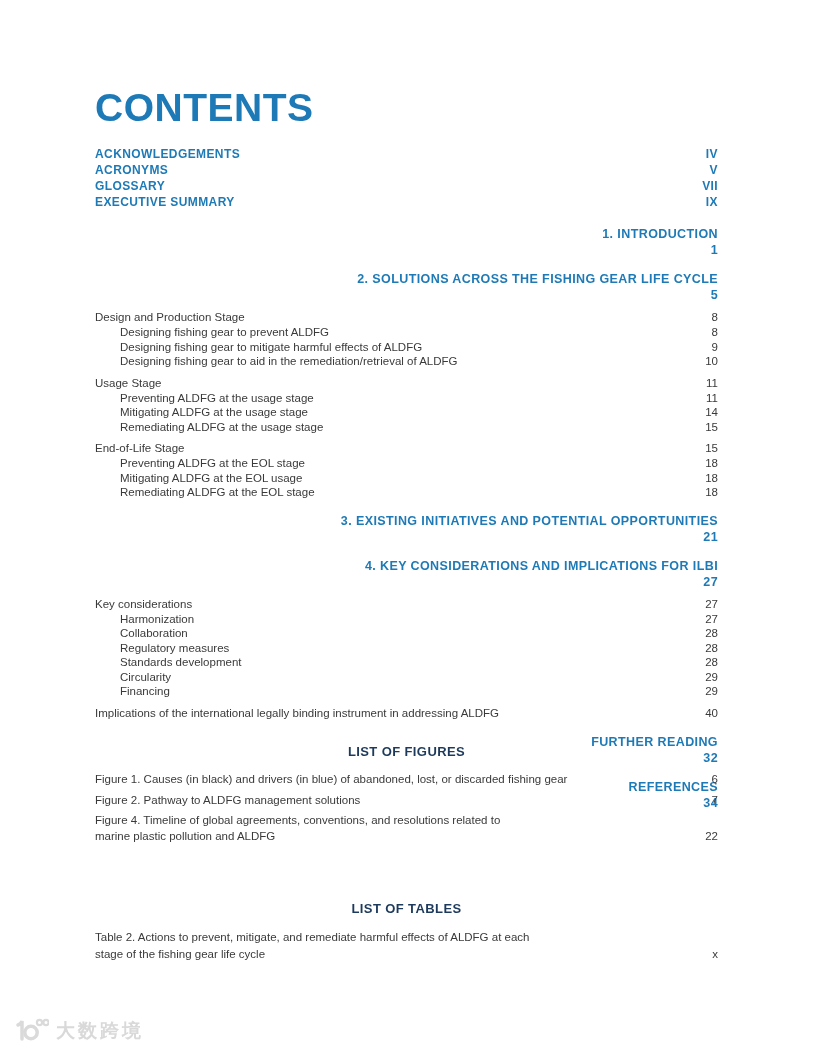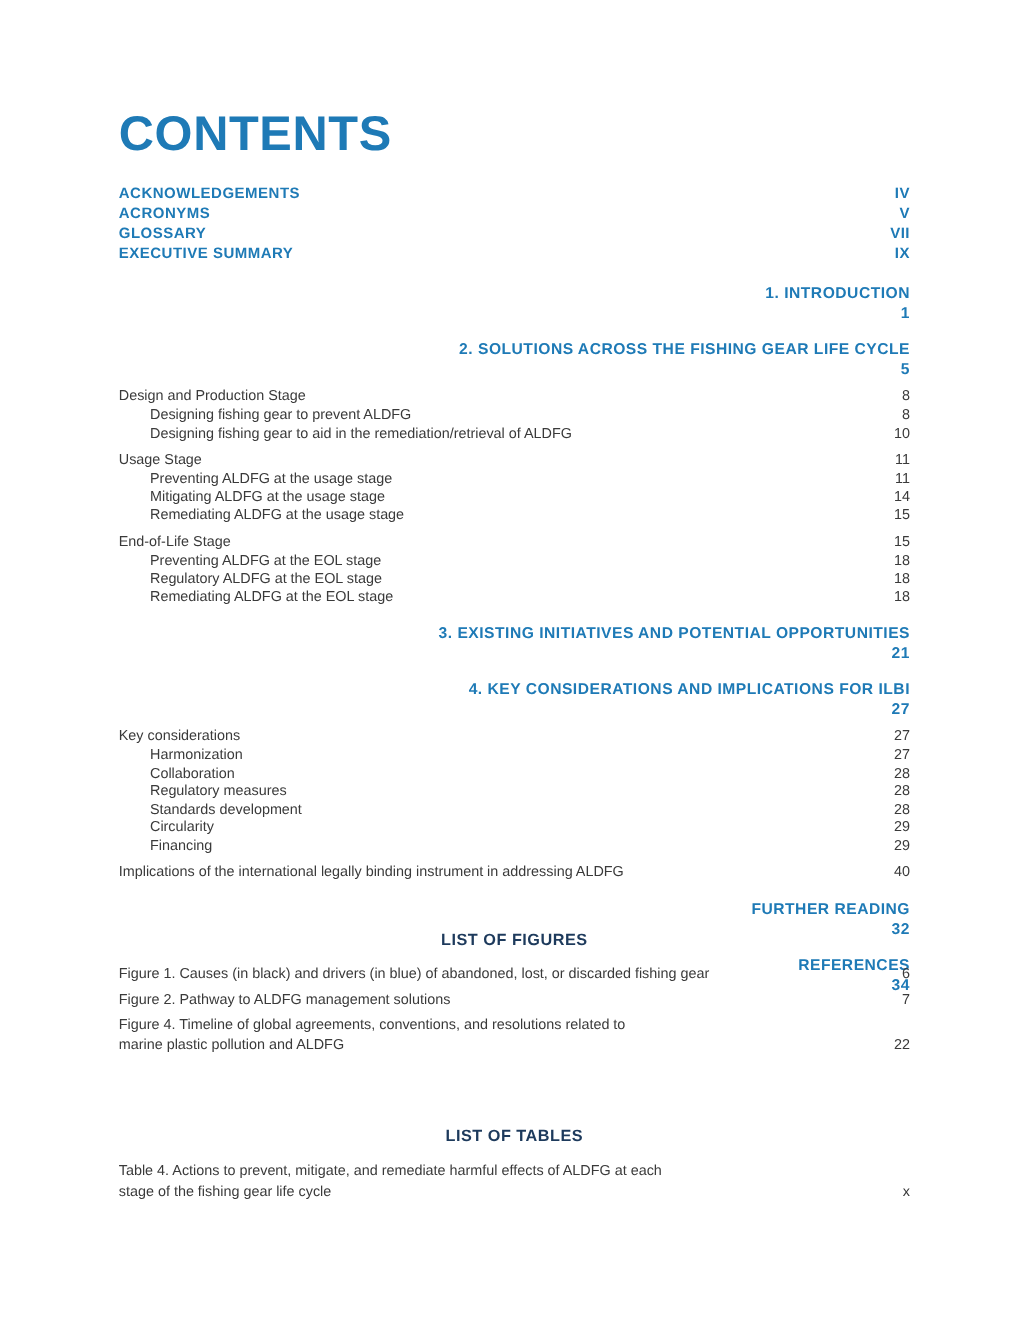--- a/index.html
+++ b/index.html
@@ -6,21 +6,21 @@
     --blue:#1e7ab6;
     --navy:#1d3a5c;
     --body:#3a3a3a;
     --wm:#d9d9d9;
   }
   html,body{margin:0;padding:0;background:#e8e8e8;}
   .page{
     position:relative;width:816px;height:1056px;background:#ffffff;
     font-family:"Liberation Sans",sans-serif;overflow:hidden;margin:0 auto;
   }
-  .abs{position:absolute;left:95px;right:88px;}
+  .abs{position:absolute;left:95px;right:98px;}
   #title{top:88px;font-size:39px;line-height:40px;font-weight:bold;color:var(--blue);letter-spacing:.5px;margin:0;}
   #frontmatter{top:146px;}
   .trow{display:flex;justify-content:space-between;align-items:flex-end;}
   .lbl{flex:1 1 auto;}
   .pg{flex:none;min-width:28px;text-align:right;padding-left:12px;}
   .fm-row{font-size:12px;font-weight:bold;color:var(--blue);line-height:16px;letter-spacing:.4px;}
   #toc{top:226px;}
   .sec-head{font-size:12.5px;font-weight:bold;color:var(--blue);letter-spacing:.4px;line-height:16px;margin-top:13px;flex-direction:column;}
   .sec-head.first{margin-top:0;}
   .grp-row{font-size:11.5px;color:var(--body);line-height:15px;margin-top:7px;gap:42px;}
@@ -71,20 +71,24 @@
       </div>
       <div class="grp-row trow">
         <div class="lbl">Design and Production Stage</div>
         <div class="pg">8</div>
       </div>
       <div class="item-row trow">
         <div class="lbl">Designing fishing gear to prevent ALDFG</div>
         <div class="pg">8</div>
       </div>
       <div class="item-row trow">
+        <div class="lbl">Designing fishing gear to mitigate harmful effects of ALDFG</div>
+        <div class="pg">9</div>
+      </div>
+      <div class="item-row trow">
         <div class="lbl">Designing fishing gear to aid in the remediation/retrieval of ALDFG</div>
         <div class="pg">10</div>
       </div>
       <div class="grp-row trow">
         <div class="lbl">Usage Stage</div>
         <div class="pg">11</div>
       </div>
       <div class="item-row trow">
         <div class="lbl">Preventing ALDFG at the usage stage</div>
         <div class="pg">11</div>
@@ -99,21 +103,21 @@
       </div>
       <div class="grp-row trow">
         <div class="lbl">End-of-Life Stage</div>
         <div class="pg">15</div>
       </div>
       <div class="item-row trow">
         <div class="lbl">Preventing ALDFG at the EOL stage</div>
         <div class="pg">18</div>
       </div>
       <div class="item-row trow">
-        <div class="lbl">Regulatory ALDFG at the EOL stage</div>
+        <div class="lbl">Mitigating ALDFG at the EOL usage</div>
         <div class="pg">18</div>
       </div>
       <div class="item-row trow">
         <div class="lbl">Remediating ALDFG at the EOL stage</div>
         <div class="pg">18</div>
       </div>
       <div class="sec-head trow">
         <div class="lbl">3. EXISTING INITIATIVES AND POTENTIAL OPPORTUNITIES</div>
         <div class="pg">21</div>
       </div>
@@ -186,22 +190,31 @@
           <div class="pg">22</div>
         </div>
       </div>
   </div>
 
   <div id="tables" class="abs">
     <h2 class="list-head">LIST OF TABLES</h2>
     <div id="tables-rows">
         <div class="fig-row trow">
           <div class="lbl">
-            <div>Table 4. Actions to prevent, mitigate, and remediate harmful effects of ALDFG at each</div>
+            <div>Table 2. Actions to prevent, mitigate, and remediate harmful effects of ALDFG at each</div>
             <div>stage of the fishing gear life cycle</div>
           </div>
           <div class="pg">x</div>
         </div>
       </div>
   </div>
 
+  <div class="watermark">
+    <svg class="wm-logo" width="36" height="28" viewBox="0 0 36 28" aria-hidden="true">
+      <path d="M5 9 Q8 8 9 5 L9 23" fill="none" stroke="#dadada" stroke-width="3.5" stroke-linecap="round"></path>
+      <circle cx="18" cy="16.5" r="6.2" fill="none" stroke="#dadada" stroke-width="3.5"></circle>
+      <circle cx="26.5" cy="6.5" r="2.6" fill="none" stroke="#dadada" stroke-width="2.2"></circle>
+      <circle cx="33" cy="6.5" r="2.6" fill="none" stroke="#dadada" stroke-width="2.2"></circle>
+    </svg>
+    <span class="wm-text">大数跨境</span>
+  </div>
 
 </div>
 
 </body></html>

